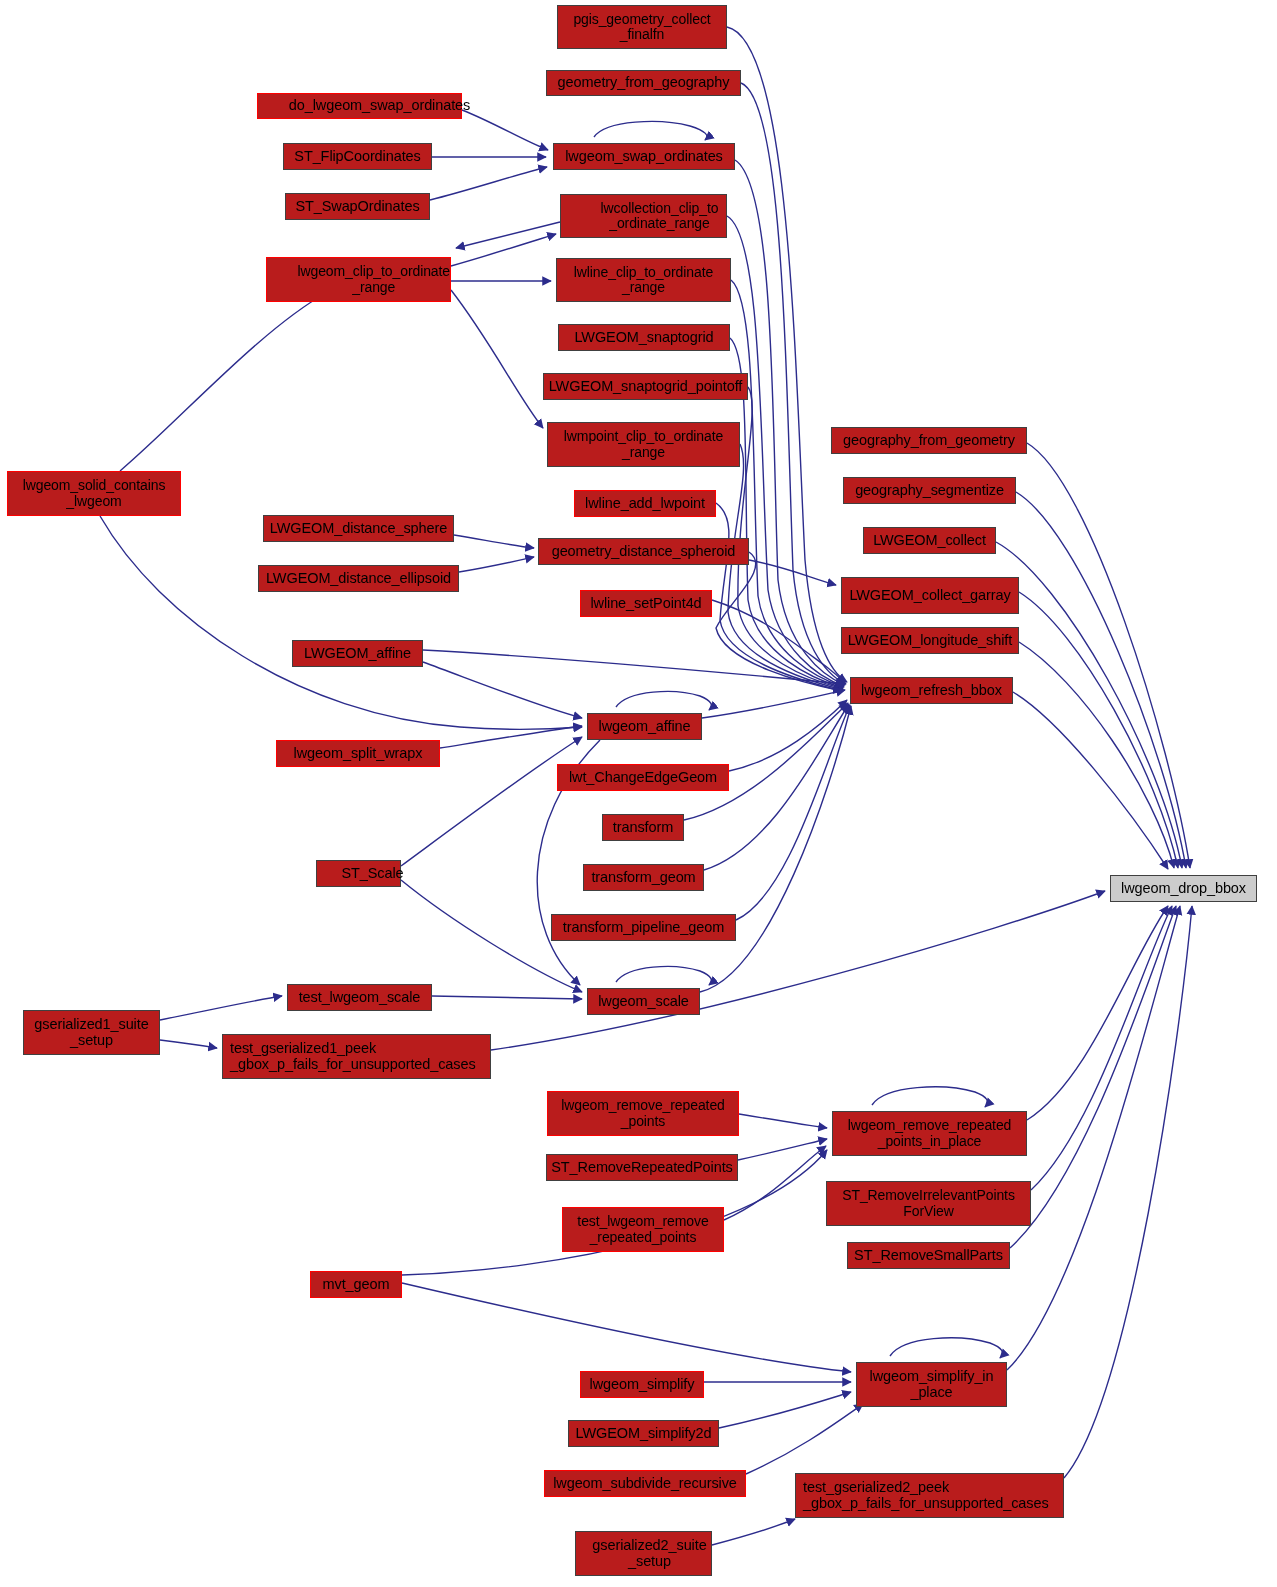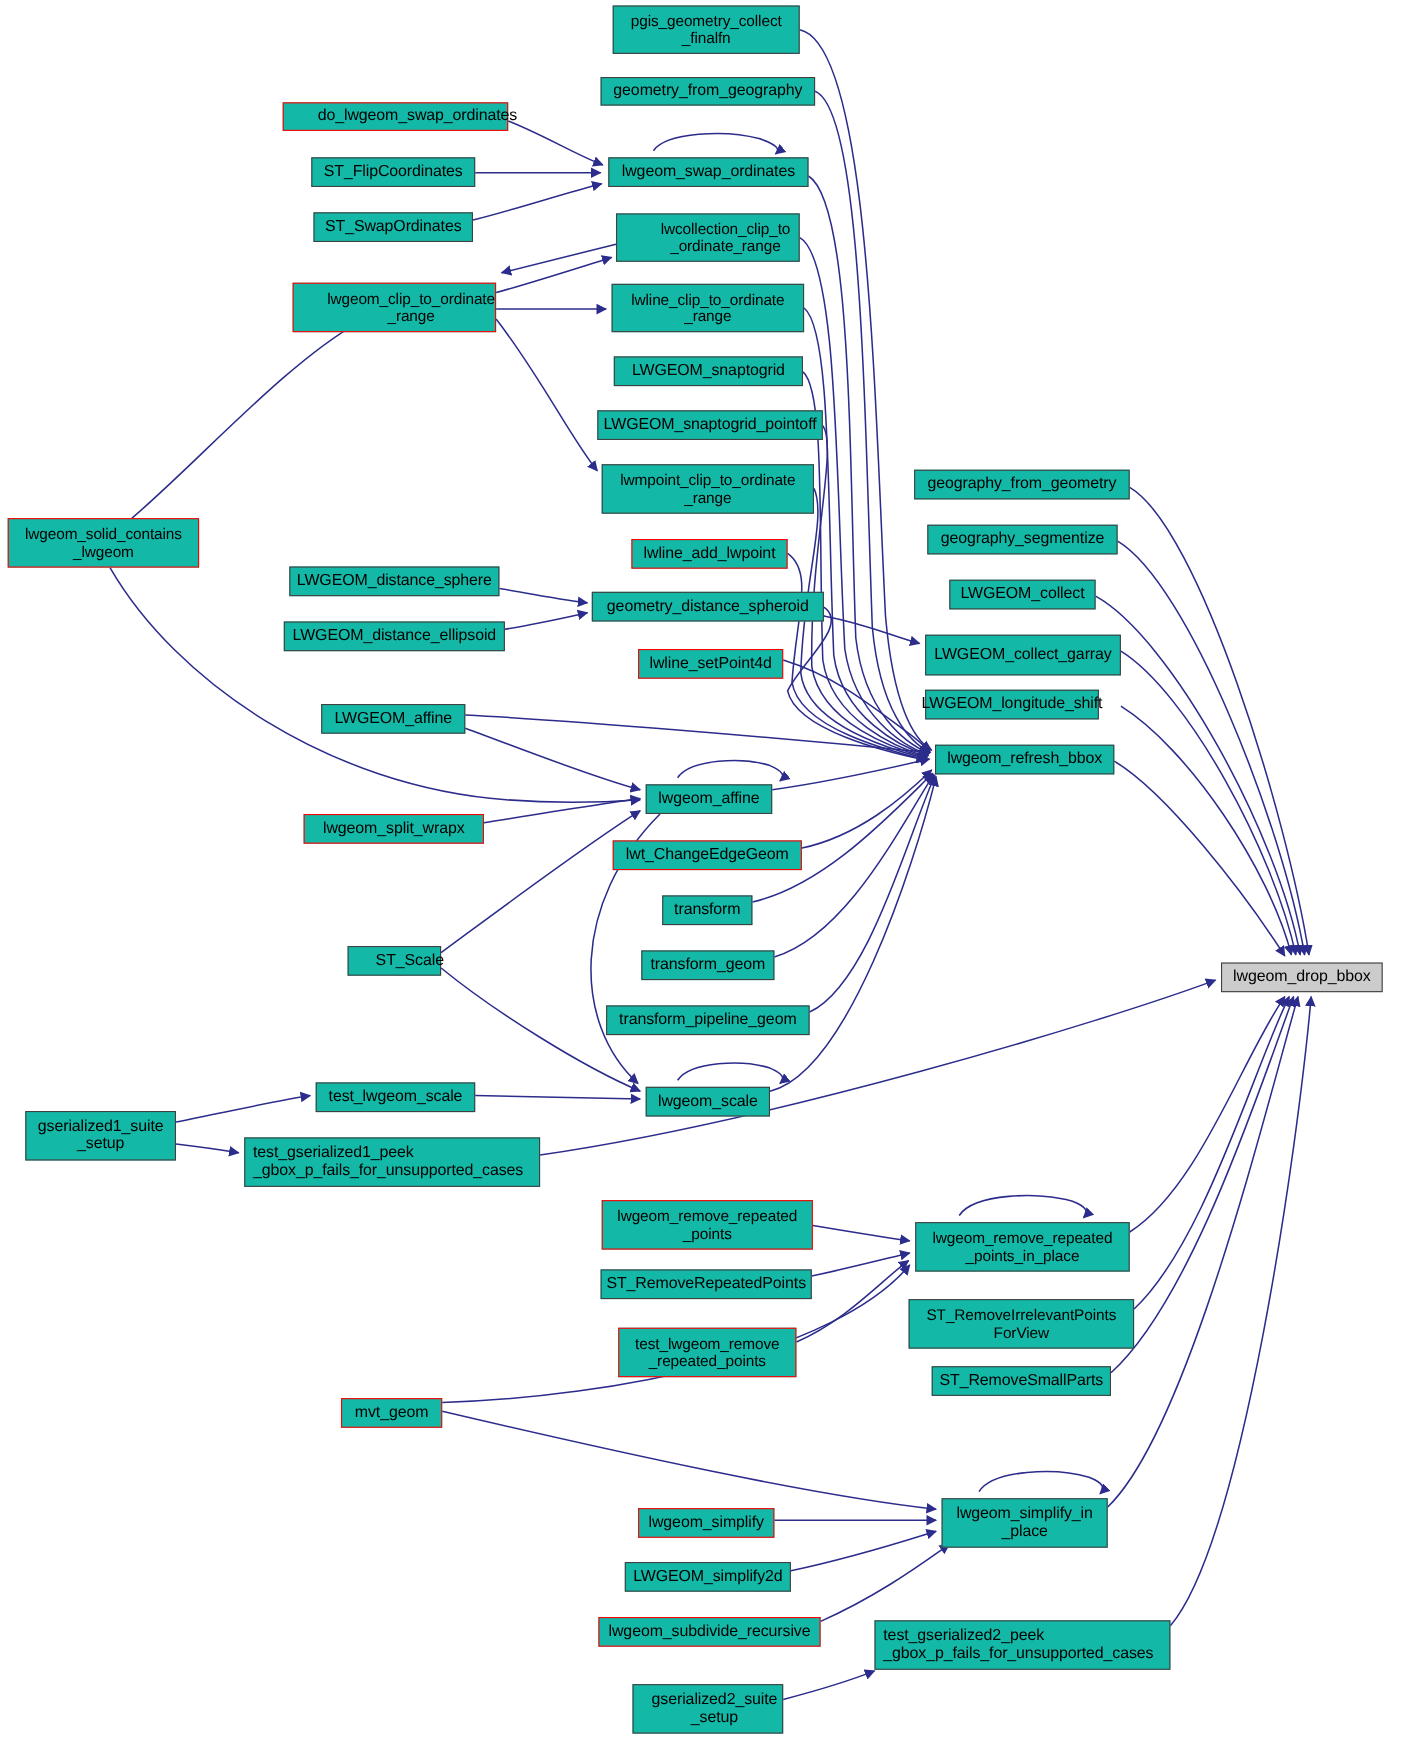--- a/index.html
+++ b/index.html
@@ -1,19 +1,19 @@
 <!DOCTYPE html>
 <html><head>
 <meta charset="utf-8">
 <style>
   html,body{margin:0;padding:0;background:#ffffff;}
   body{font-family:"Liberation Sans","DejaVu Sans",sans-serif;}
   #canvas{position:relative;width:1277px;height:1587px;overflow:hidden;background:#fff;}
   #edges{position:absolute;left:0;top:0;width:1277px;height:1587px;}
-  .node{position:absolute;box-sizing:border-box;background:#14b8a6;
+  .node{position:absolute;box-sizing:border-box;background:#b91c1c;
         border:1px solid #404040;display:flex;align-items:center;justify-content:center;
         text-align:center;line-height:1.08;color:#000;font-size:14.5px;
         letter-spacing:-0.1px;white-space:pre;}
   .node.red{border-color:#ff0000;}
   .node.target{background:#cccccc;border-color:#404040;}
   .node.leftalign{justify-content:flex-start;text-align:left;padding-left:7px;}
 </style>
 </head>
 <body>
 
@@ -113,21 +113,21 @@
       <div class="node red" style="left: 7px; top: 471px; width: 174px; height: 45px; font-size: 14px;"><span>lwgeom_solid_contains
 _lwgeom</span></div>
       <div class="node" style="left: 843px; top: 477px; width: 173px; height: 27px;"><span>geography_segmentize</span></div>
       <div class="node red" style="left: 574px; top: 490px; width: 142px; height: 27px;"><span>lwline_add_lwpoint</span></div>
       <div class="node" style="left: 263px; top: 515px; width: 191px; height: 27px;"><span>LWGEOM_distance_sphere</span></div>
       <div class="node" style="left: 863px; top: 527px; width: 133px; height: 27px;"><span>LWGEOM_collect</span></div>
       <div class="node" style="left: 538px; top: 538px; width: 211px; height: 27px;"><span>geometry_distance_spheroid</span></div>
       <div class="node" style="left: 258px; top: 565px; width: 201px; height: 27px;"><span>LWGEOM_distance_ellipsoid</span></div>
       <div class="node" style="left: 841px; top: 577px; width: 178px; height: 37px;"><span>LWGEOM_collect_garray</span></div>
       <div class="node red" style="left: 580px; top: 590px; width: 132px; height: 27px;"><span>lwline_setPoint4d</span></div>
-      <div class="node" style="left: 841px; top: 627px; width: 158px; height: 27px;"><span>LWGEOM_longitude_shift</span></div>
+      <div class="node" style="left: 841px; top: 627px; width: 178px; height: 27px;"><span>LWGEOM_longitude_shift</span></div>
       <div class="node" style="left: 292px; top: 640px; width: 131px; height: 27px;"><span>LWGEOM_affine</span></div>
       <div class="node" style="left: 850px; top: 677px; width: 163px; height: 27px;"><span>lwgeom_refresh_bbox</span></div>
       <div class="node" style="left: 587px; top: 713px; width: 115px; height: 27px;"><span>lwgeom_affine</span></div>
       <div class="node red" style="left: 276px; top: 740px; width: 164px; height: 27px;"><span>lwgeom_split_wrapx</span></div>
       <div class="node red" style="left: 557px; top: 764px; width: 172px; height: 27px;"><span>lwt_ChangeEdgeGeom</span></div>
       <div class="node" style="left: 602px; top: 814px; width: 82px; height: 27px;"><span>transform</span></div>
       <div class="node" style="left: 316px; top: 860px; width: 85px; height: 27px; padding-left: 28px;"><span>ST_Scale</span></div>
       <div class="node" style="left: 583px; top: 864px; width: 121px; height: 27px;"><span>transform_geom</span></div>
       <div class="node target" style="left: 1110px; top: 875px; width: 147px; height: 27px;"><span>lwgeom_drop_bbox</span></div>
       <div class="node" style="left: 551px; top: 914px; width: 185px; height: 27px;"><span>transform_pipeline_geom</span></div>

